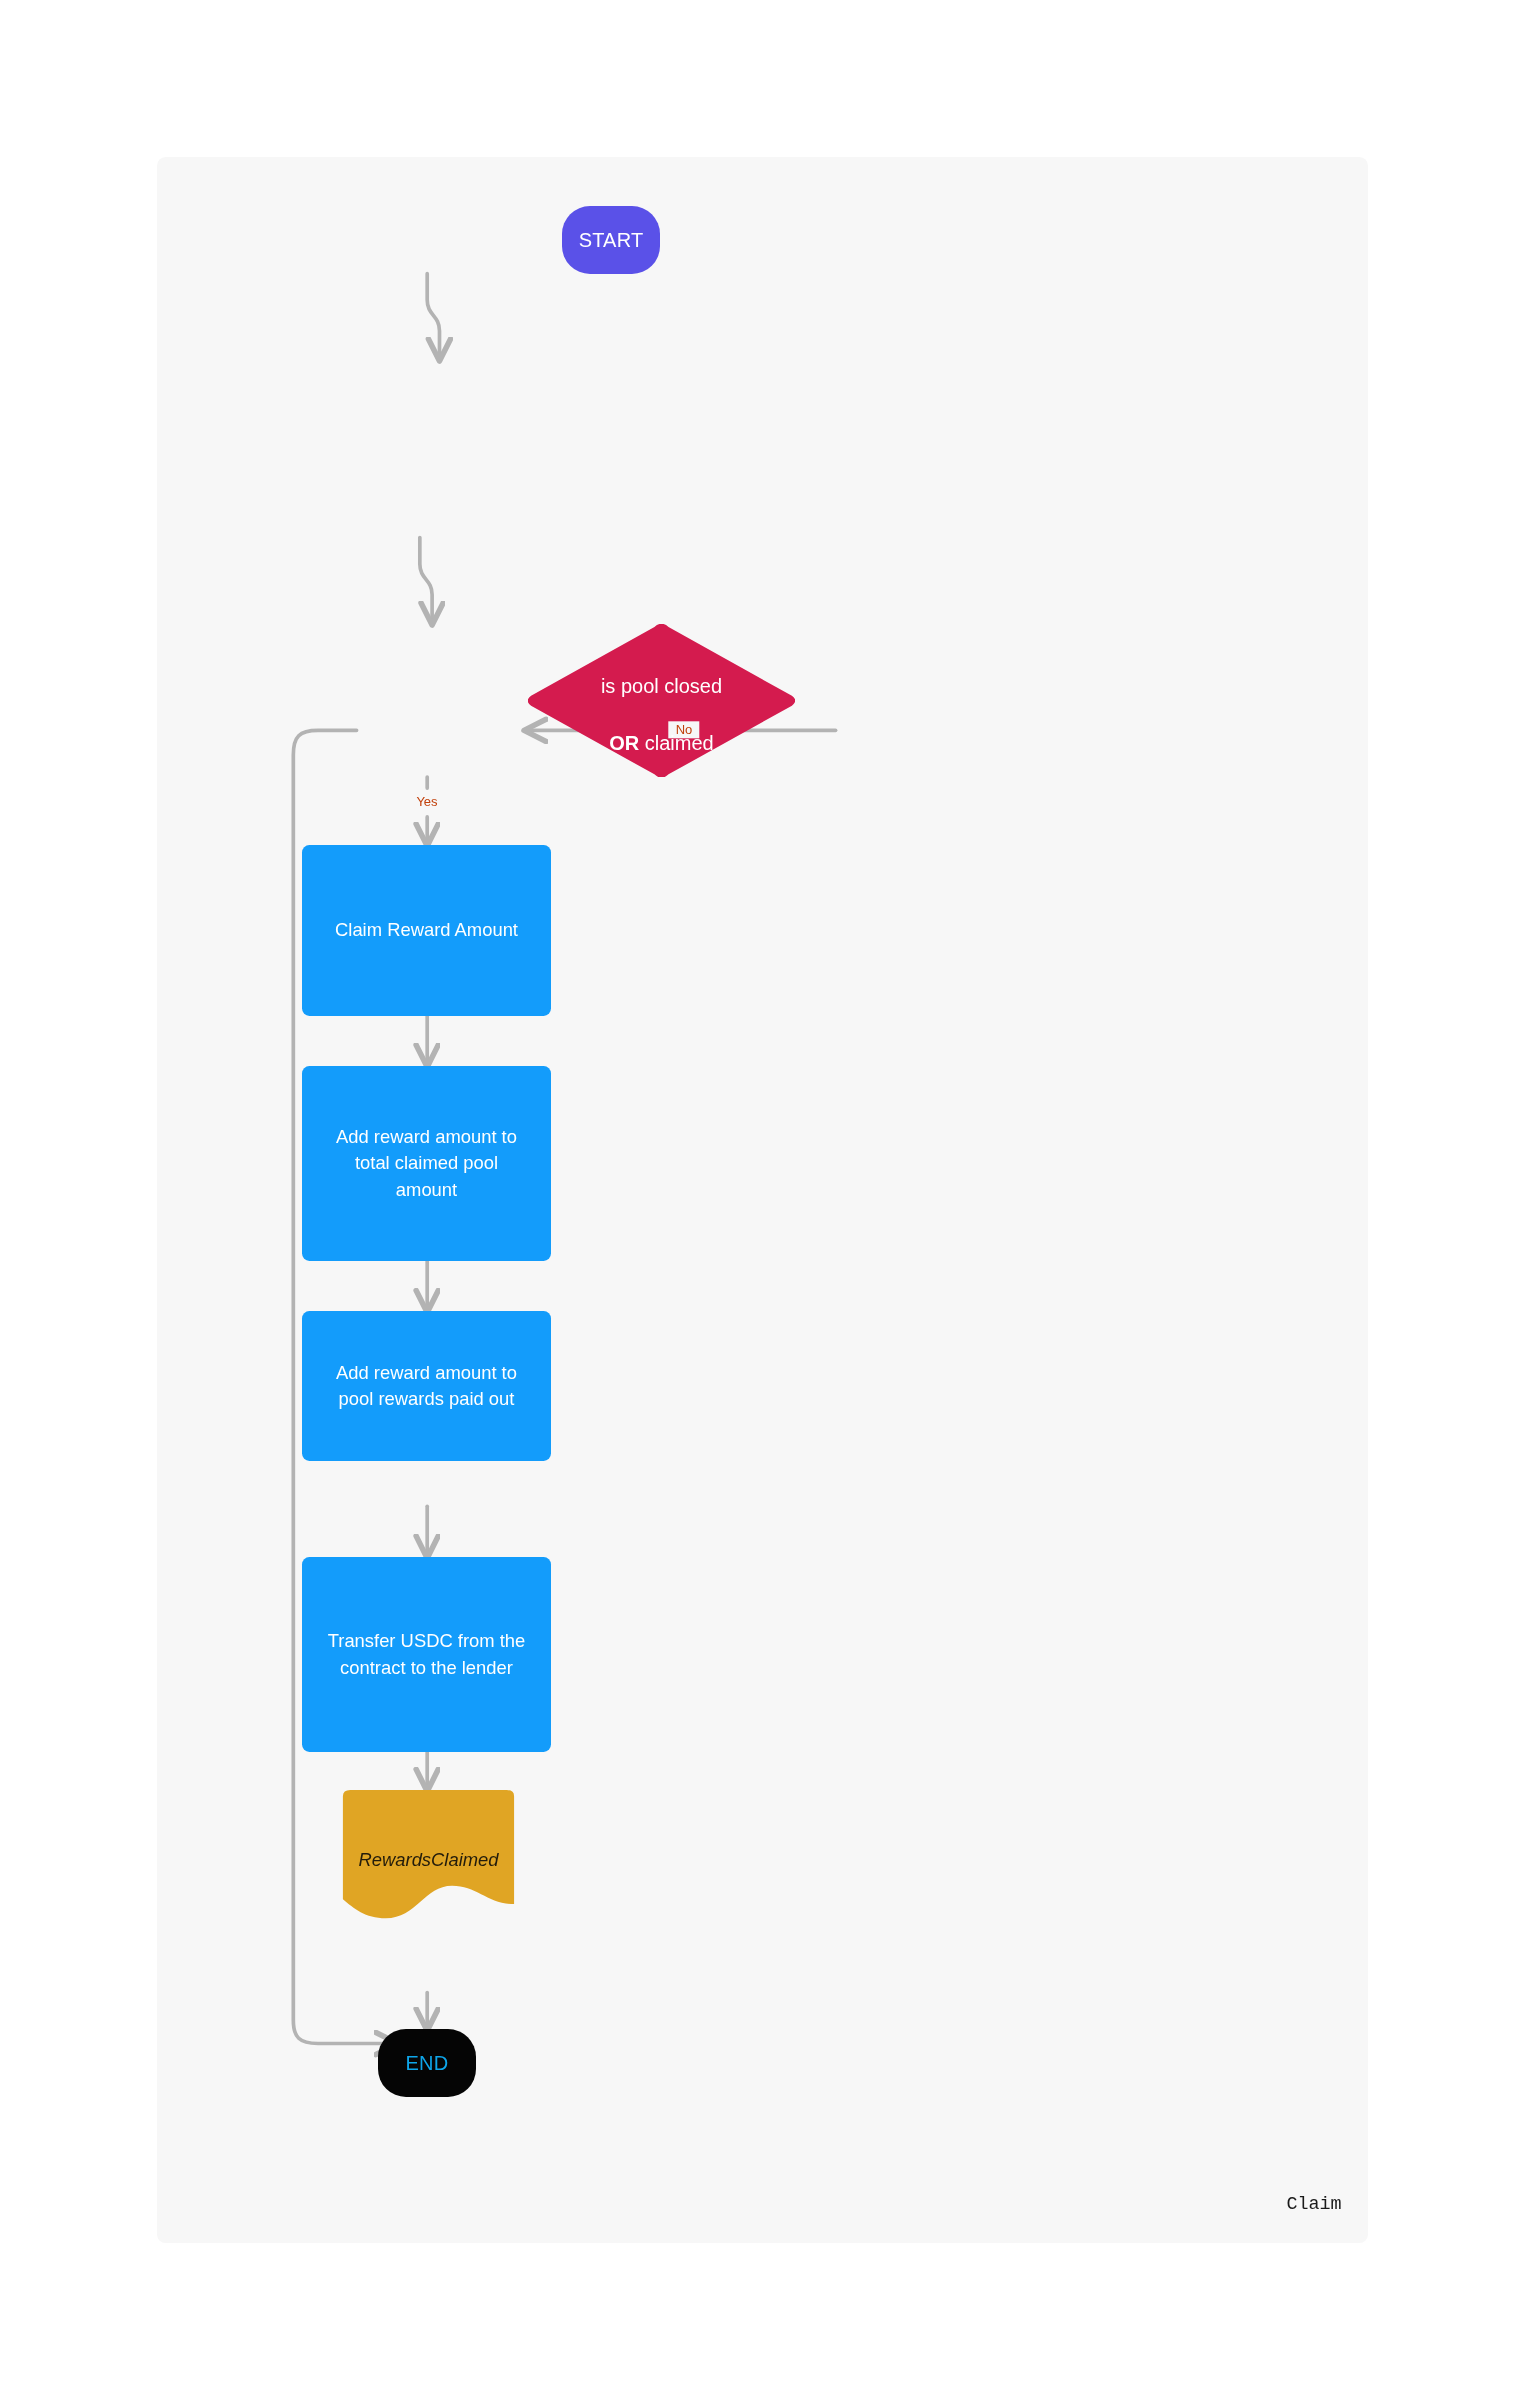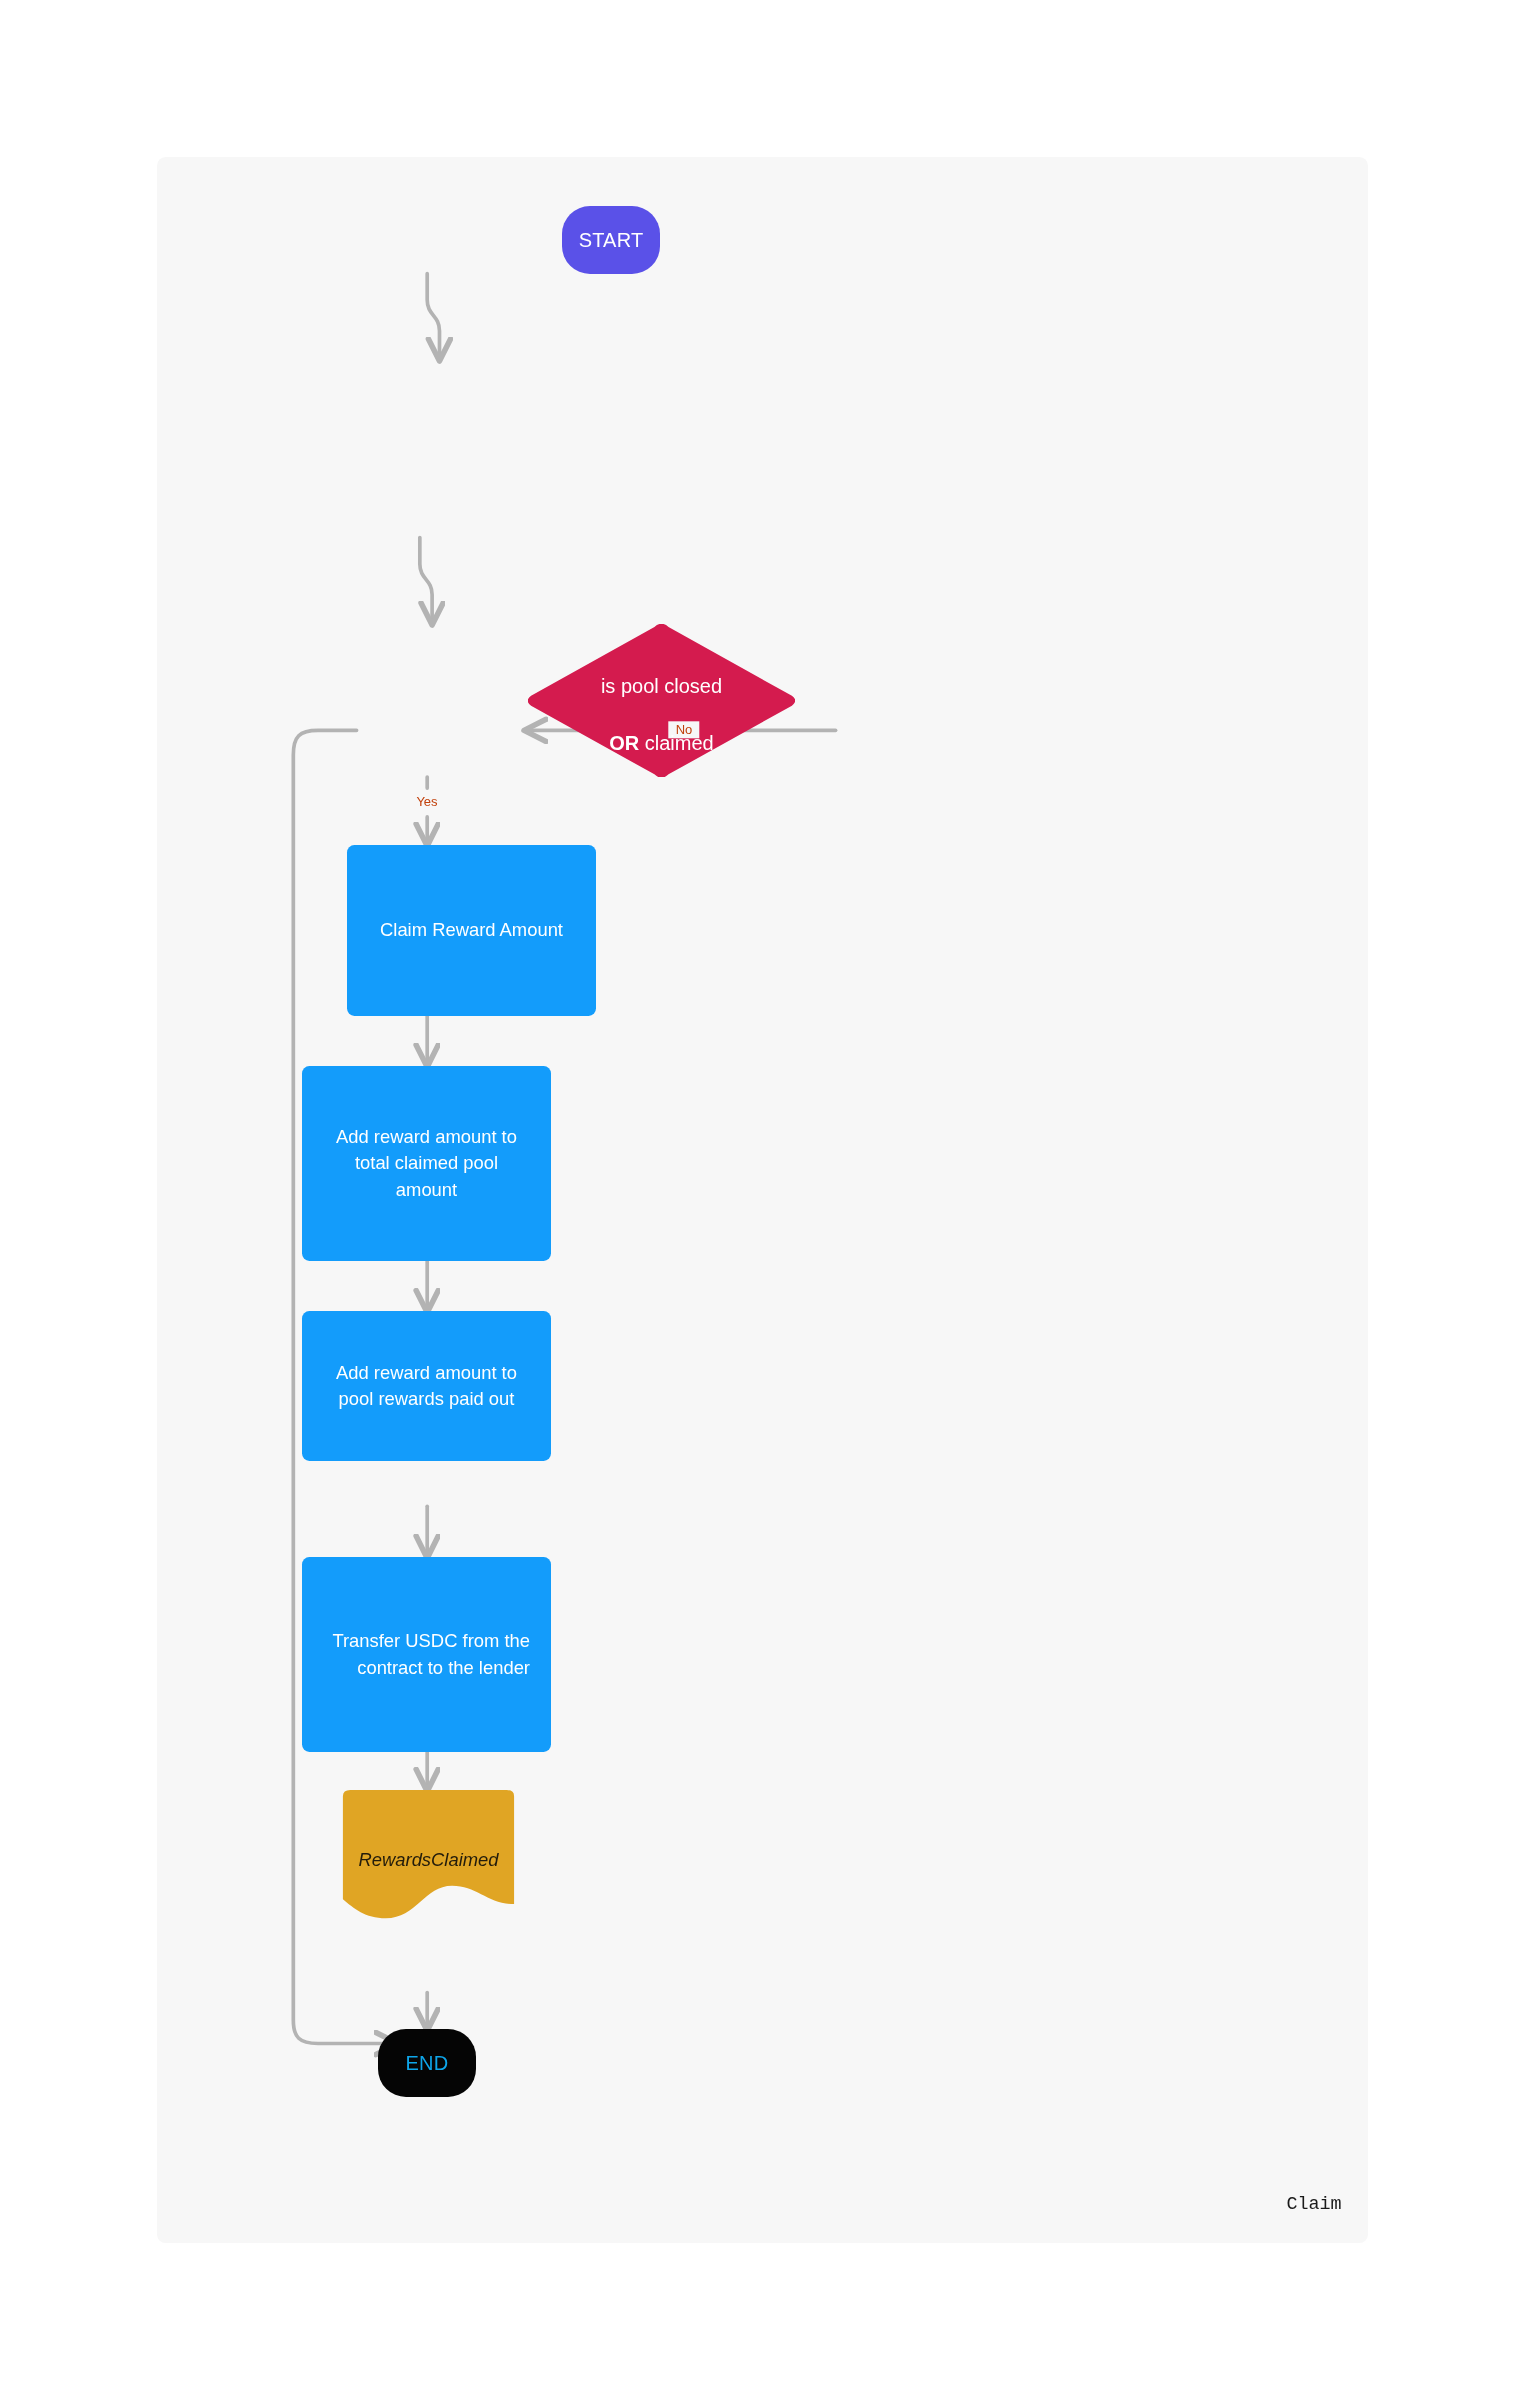--- a/index.html
+++ b/index.html
@@ -159,33 +159,33 @@
     <svg class="shape" viewBox="0 0 435 250" preserveAspectRatio="none" xmlns="http://www.w3.org/2000/svg">
       <path d="M 206,5 Q 217.5,-6 229,5 L 430,117 Q 441,125 430,133 L 229,245 Q 217.5,256 206,245 L 5,133 Q -6,125 5,117 Z" fill="#D41B4E"></path>
     </svg>
     <span class="node-label">
       <span>is pool closed</span><br>
       <b>OR</b><span> claimed</span>
     </span>
   </div>
 
 
-  <div class="node n-process" style="left:145px; top:688px; width:249px; height:171px;margin-left:45px;">
+  <div class="node n-process" style="left:145px; top:688px; width:249px; height:171px;">
     <span class="node-label">Claim Reward Amount</span>
   </div>
 
   <div class="node n-process" style="left:145px; top:909px; width:249px; height:195px;">
     <span class="node-label">Add reward amount to total claimed pool amount</span>
   </div>
 
   <div class="node n-process" style="left:145px; top:1154px; width:249px; height:150px;">
     <span class="node-label">Add reward amount to pool rewards paid out</span>
   </div>
 
-  <div class="node n-process" style="left:145px; top:1400px; width:249px; height:195px;text-align:right;">
+  <div class="node n-process" style="left:145px; top:1400px; width:249px; height:195px;">
     <span class="node-label">Transfer USDC from the contract to the lender</span>
   </div>
 
   <div class="node n-doc" style="left:181px; top:1633px; width:181px; height:141px;font-style:italic;">
     <svg class="shape" viewBox="0 0 295 230" preserveAspectRatio="none" xmlns="http://www.w3.org/2000/svg">
       <path d="M 8,178 L 8,10 Q 8,0 20,0 L 275,0 Q 287,0 287,10 L 287,186
                C 245,186 226,156 186,156 C 141,156 128,209 78,209 C 44,209 26,193 8,178 Z" fill="#E0A524"></path>
     </svg>
     <span class="node-label">RewardsClaimed</span>
   </div>

